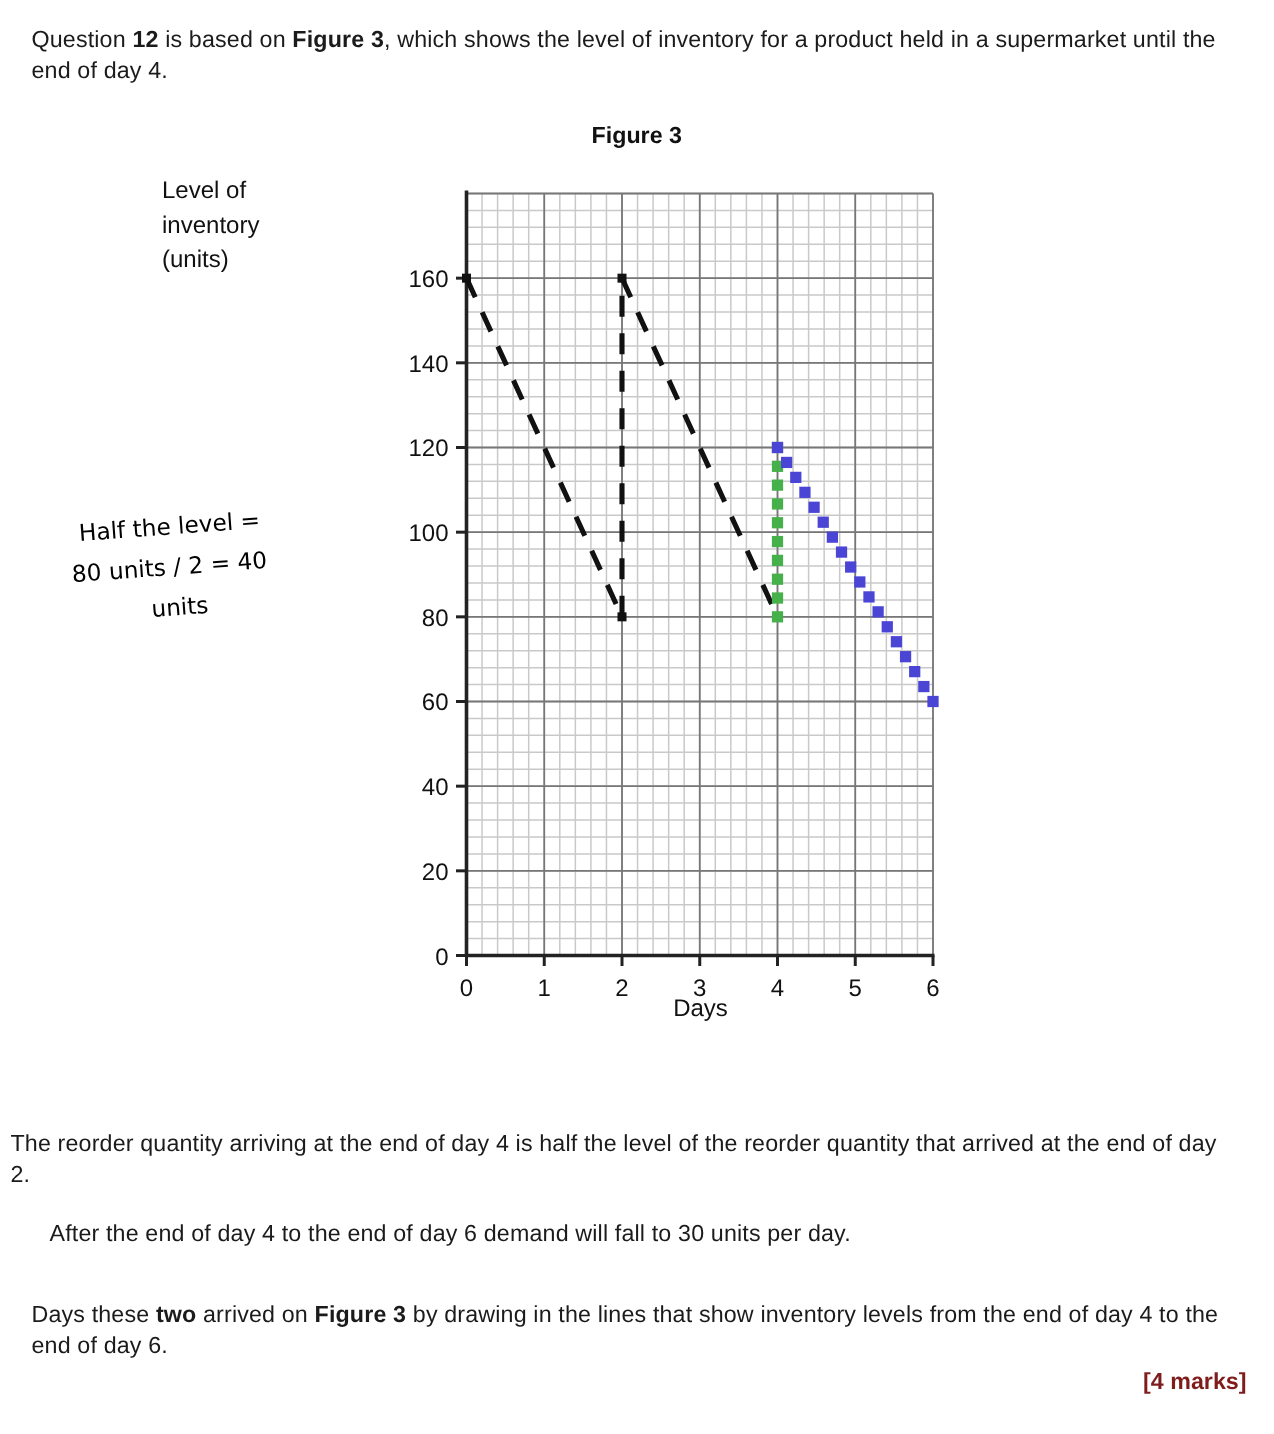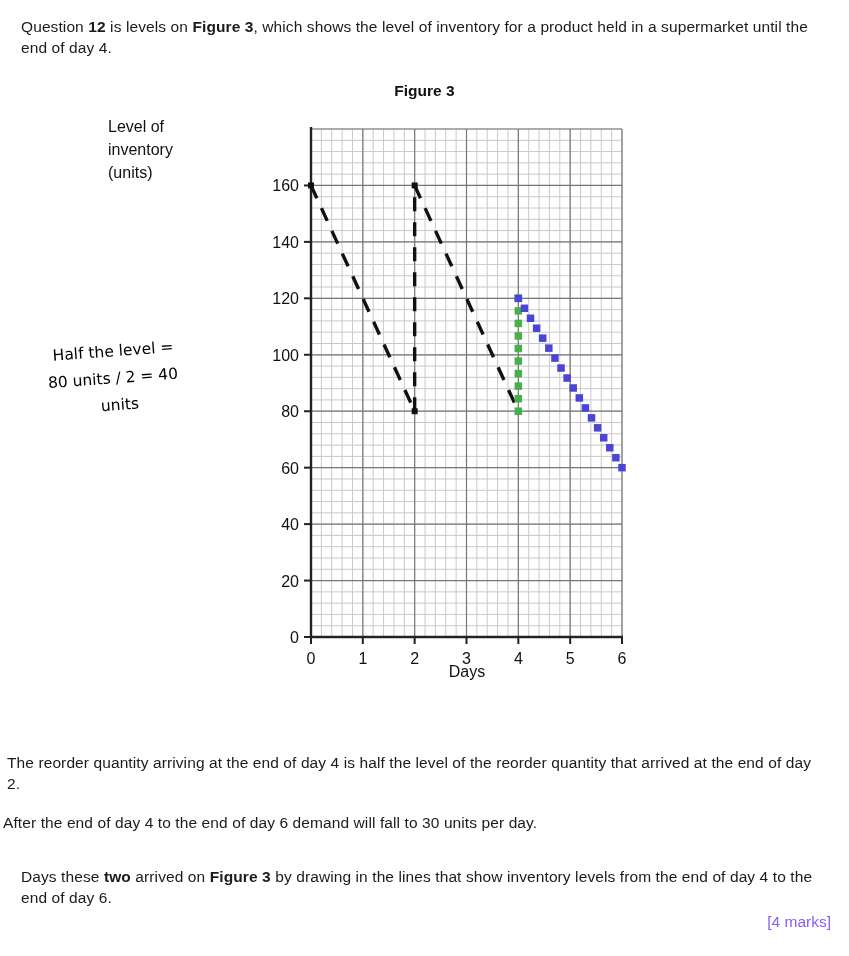--- a/index.html
+++ b/index.html
@@ -31,30 +31,30 @@
   #figure-title {
     position: absolute;
     left: 0; top: 82px; width: 849px;
     text-align: center;
     font-size: 15.5px;
     font-weight: bold;
     color: #111;
   }
 
   #reorder-para { left: 7px; top: 752px; width: 808px; }
-  #demand-para  { left: 3px; top: 812px; width: 808px; }
+  #demand-para  { left: 33px; top: 812px; width: 808px; }
   #show-para    { left: 21px; top: 866px; width: 808px; }
 
   #marks {
     position: absolute;
     right: 18px;
     top: 913px;
     font-size: 15.5px;
-    font-weight: normal;
-    color: #8b5cf6;
+    font-weight: bold;
+    color: #7f1d1d;
   }
 
   
   #annotation {
     position: absolute;
     left: 18px;
     top: 338px;
     width: 200px;
     text-align: center;
     font-family: "DejaVu Sans", sans-serif;
@@ -84,21 +84,21 @@
   }
   .axis-name {
     font-family: "Liberation Sans", sans-serif;
     font-size: 16px;
     fill: #111;
   }
 </style>
 </head>
 <body>
 
-<div class="para" id="intro-para"><span>Question </span><b>12</b><span> is levels on </span><b>Figure 3</b><span>, which shows the level of inventory for a product held in a supermarket until the end of day 4.</span></div>
+<div class="para" id="intro-para"><span>Question </span><b>12</b><span> is based on </span><b>Figure 3</b><span>, which shows the level of inventory for a product held in a supermarket until the end of day 4.</span></div>
 
 <div id="figure-title">Figure 3</div>
 
 <div id="annotation">
   <span class="hw-line">Half the level =</span>
   <span class="hw-line">80 units / 2 = 40</span>
   <span class="hw-line">units</span>
 </div>
 
 <div id="chart">

